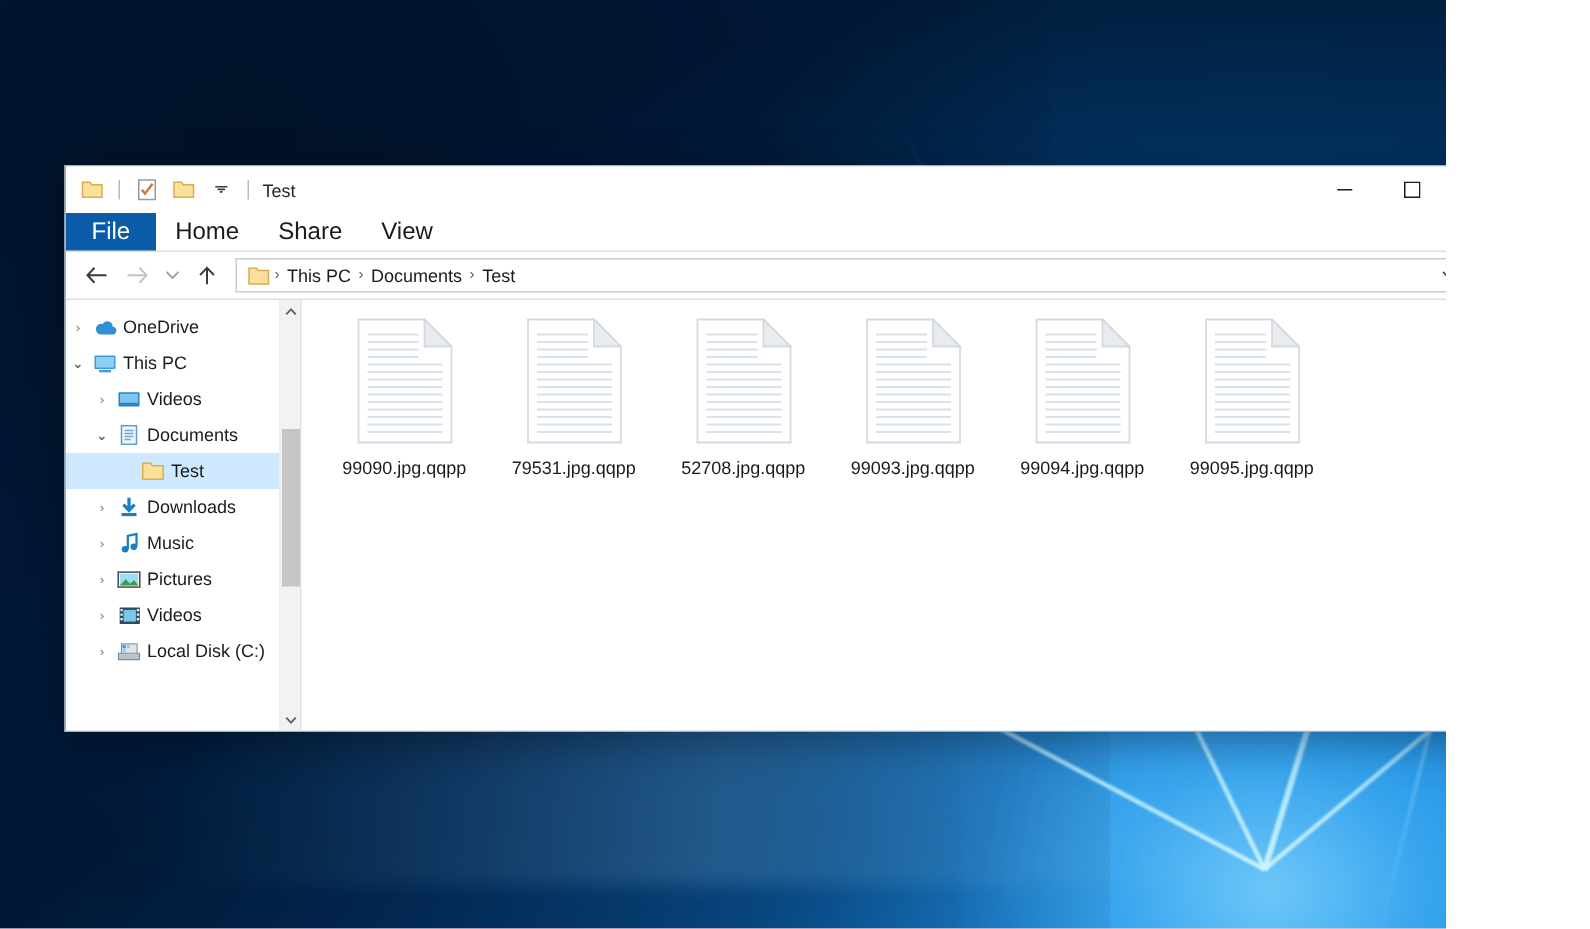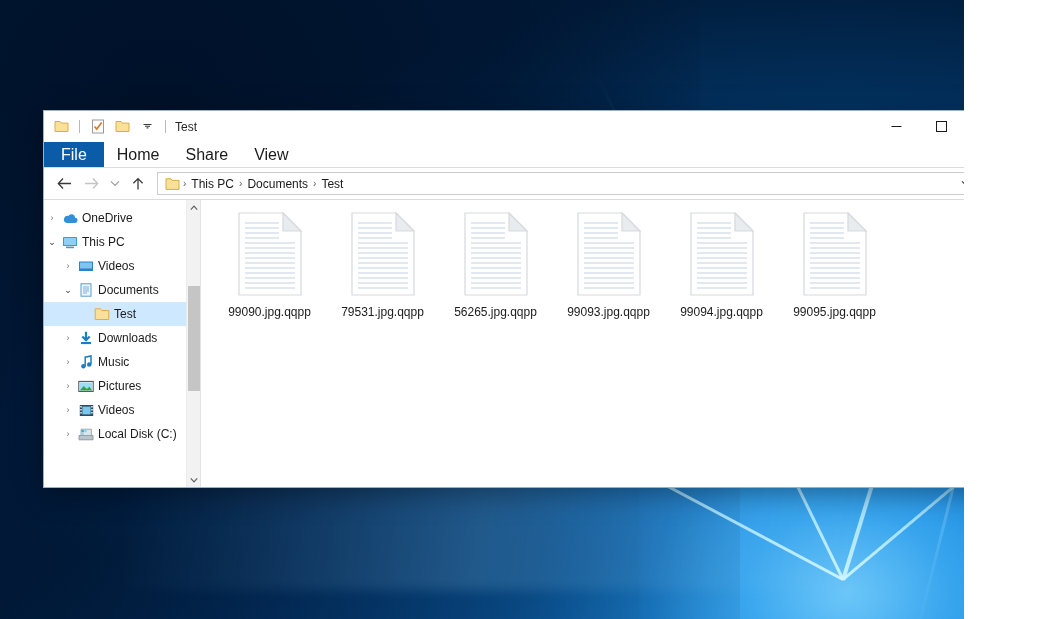--- a/index.html
+++ b/index.html
@@ -584,21 +584,21 @@
           <div class="file-item">
             <span class="doc-icon">
               <svg width="64" height="84" viewBox="0 0 64 84">
                 <path d="M1 1h44l18 18v64H1z" fill="#ffffff" stroke="#d5d9de" stroke-width="1.2"></path>
                 <path d="M45 1l18 18H45z" fill="#e9ecef" stroke="#d5d9de" stroke-width="1.2"></path>
                 <g stroke="#d9e1ec" stroke-width="1.3">
                   <path d="M7 11h34M7 16h34M7 21h34M7 26h34M7 31h50M7 36h50M7 41h50M7 46h50M7 51h50M7 56h50M7 61h50M7 66h50M7 71h50M7 76h50"></path>
                 </g>
               </svg>
             </span>
-            <span class="file-label">56265.jpg.qqpp</span>
+            <span class="file-label">52708.jpg.qqpp</span>
           </div>
 
           <div class="file-item">
             <span class="doc-icon">
               <svg width="64" height="84" viewBox="0 0 64 84">
                 <path d="M1 1h44l18 18v64H1z" fill="#ffffff" stroke="#d5d9de" stroke-width="1.2"></path>
                 <path d="M45 1l18 18H45z" fill="#e9ecef" stroke="#d5d9de" stroke-width="1.2"></path>
                 <g stroke="#d9e1ec" stroke-width="1.3">
                   <path d="M7 11h34M7 16h34M7 21h34M7 26h34M7 31h50M7 36h50M7 41h50M7 46h50M7 51h50M7 56h50M7 61h50M7 66h50M7 71h50M7 76h50"></path>
                 </g>

